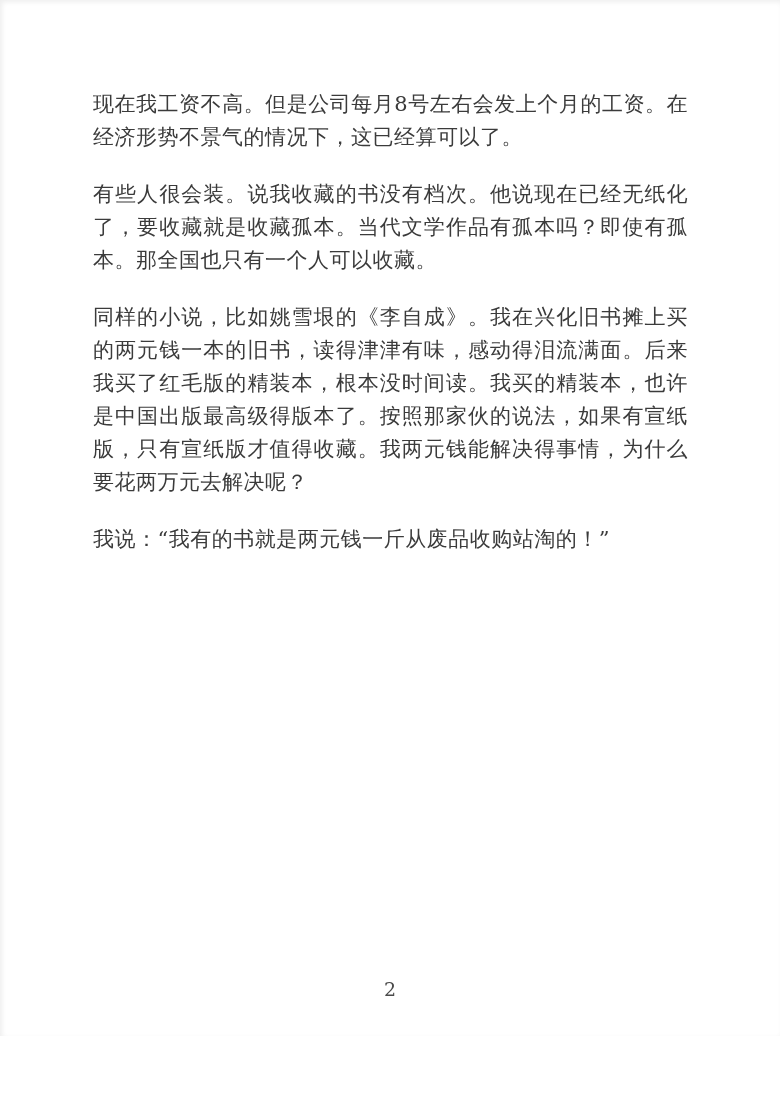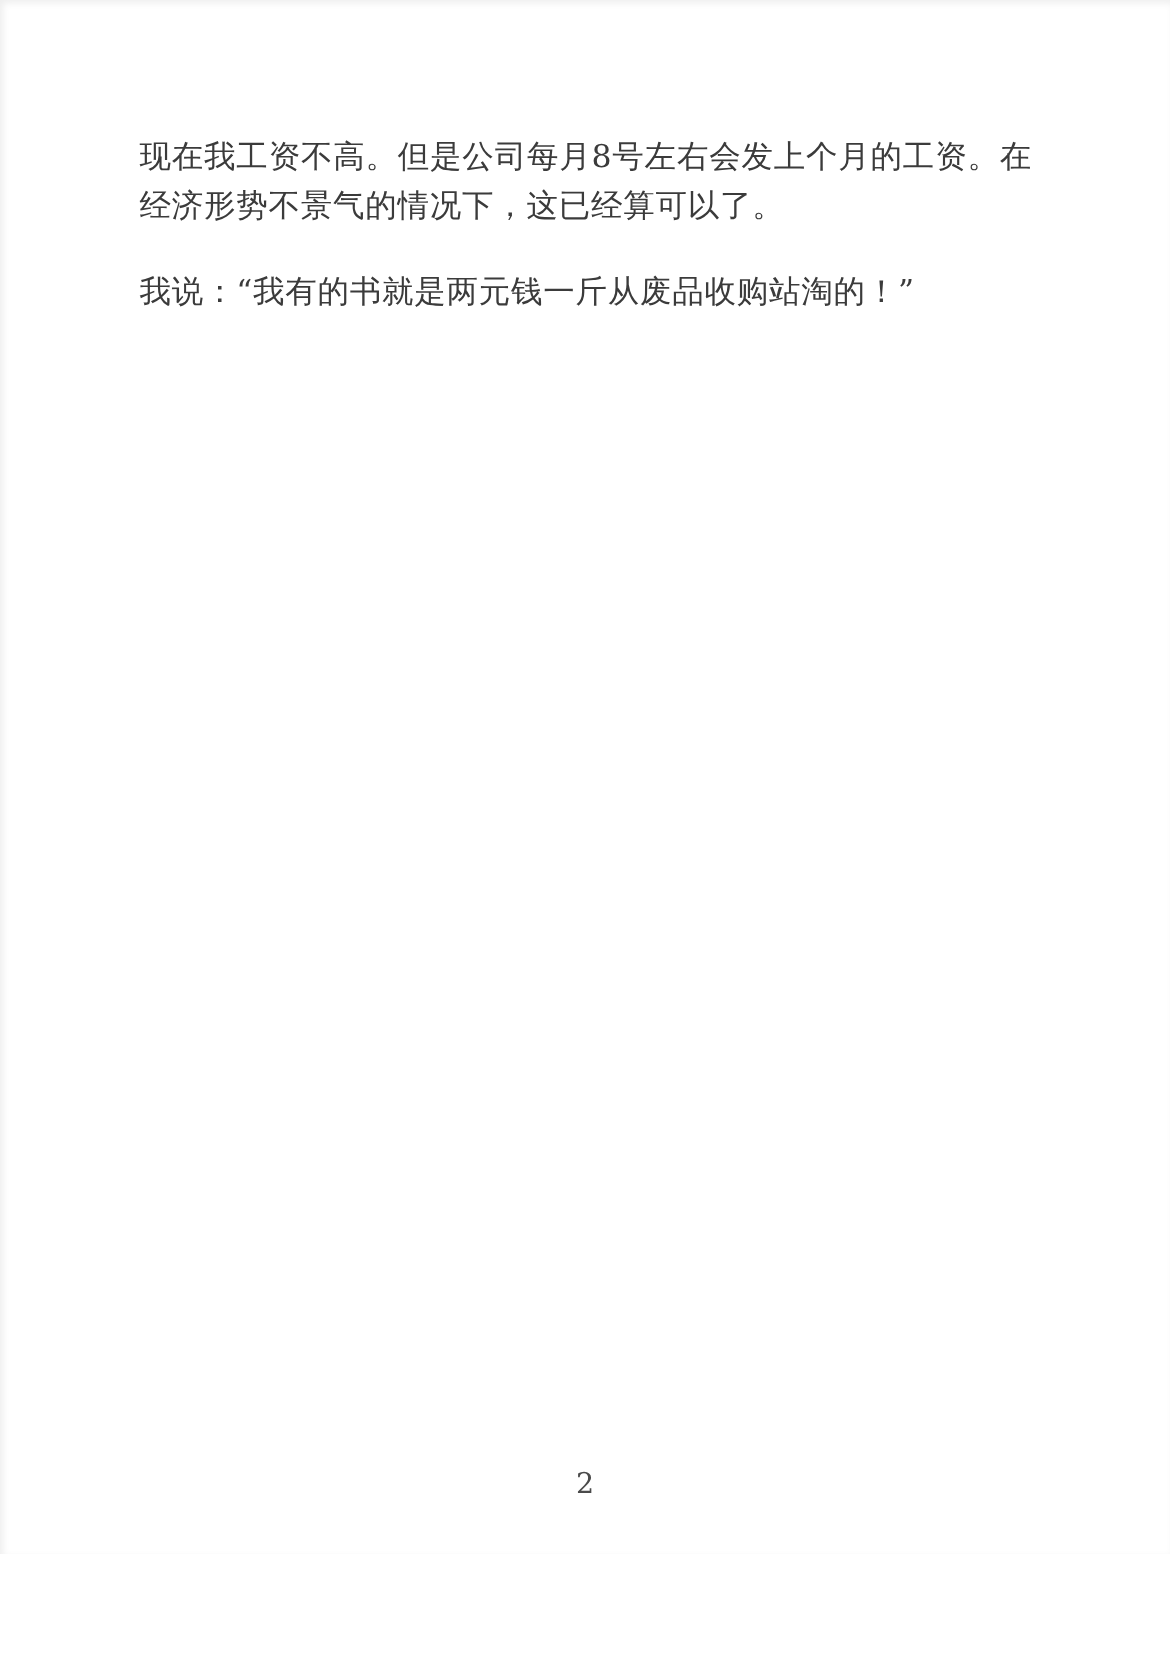--- a/index.html
+++ b/index.html
@@ -41,16 +41,18 @@
     font-size: 19px;
     color: #4a4a4a;
   }
 </style>
 </head>
 <body>
 
 <div class="page">
   <div class="content">
     <p>现在我工资不高。但是公司每月8号左右会发上个月的工资。在经济形势不景气的情况下，这已经算可以了。</p>
+    <p>有些人很会装。说我收藏的书没有档次。他说现在已经无纸化了，要收藏就是收藏孤本。当代文学作品有孤本吗？即使有孤本。那全国也只有一个人可以收藏。</p>
+    <p>同样的小说，比如姚雪垠的《李自成》。我在兴化旧书摊上买的两元钱一本的旧书，读得津津有味，感动得泪流满面。后来我买了红毛版的精装本，根本没时间读。我买的精装本，也许是中国出版最高级得版本了。按照那家伙的说法，如果有宣纸版，只有宣纸版才值得收藏。我两元钱能解决得事情，为什么要花两万元去解决呢？</p>
     <p>我说：“我有的书就是两元钱一斤从废品收购站淘的！”</p>
   </div>
   <div class="page-number">2</div>
 </div>
 
 </body></html>

